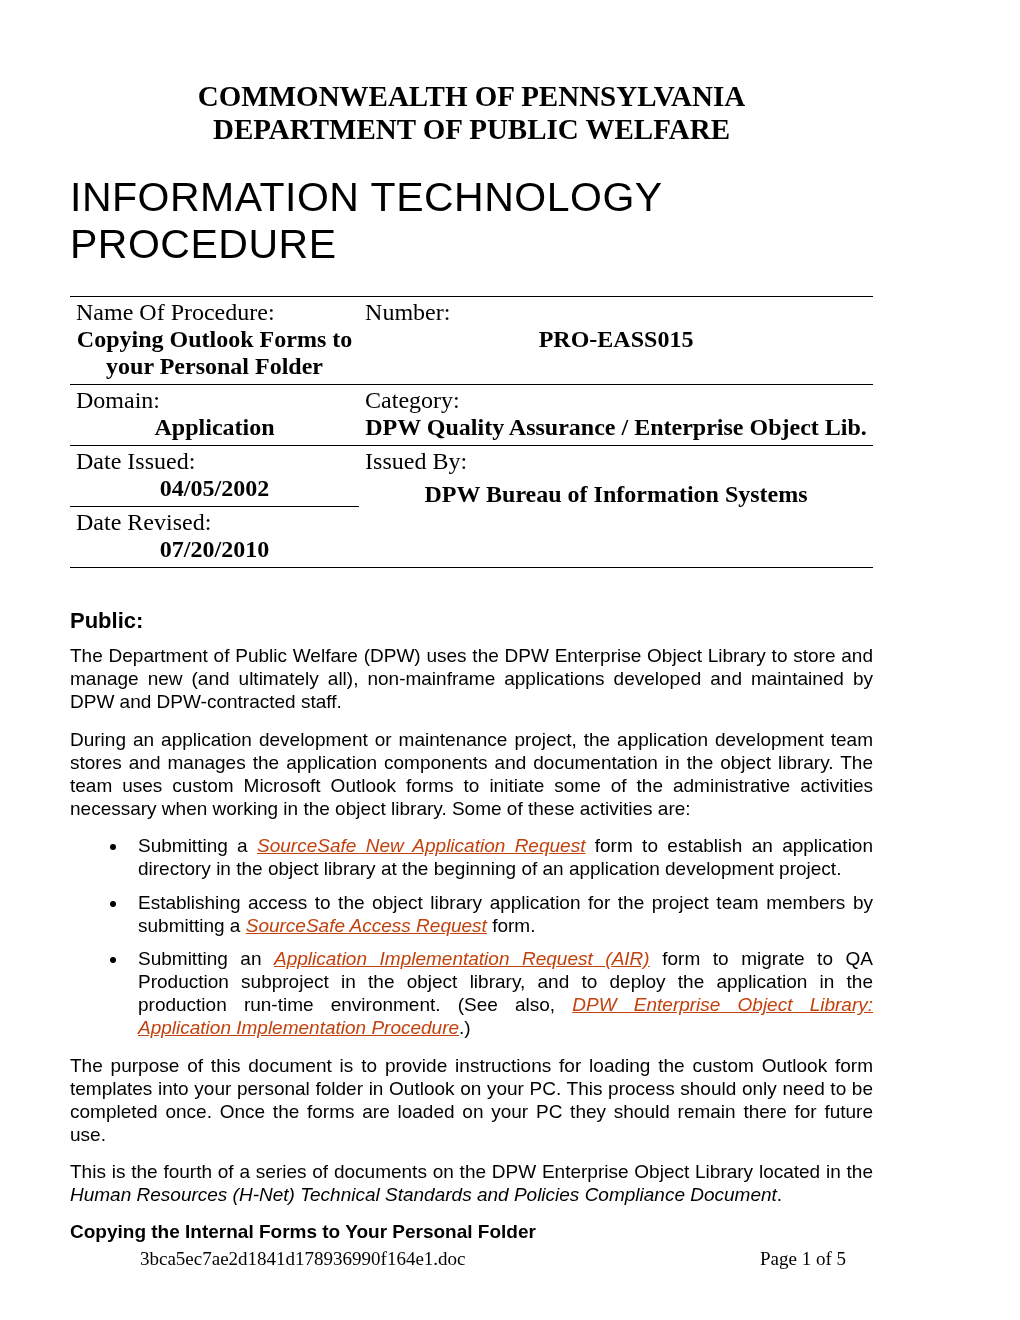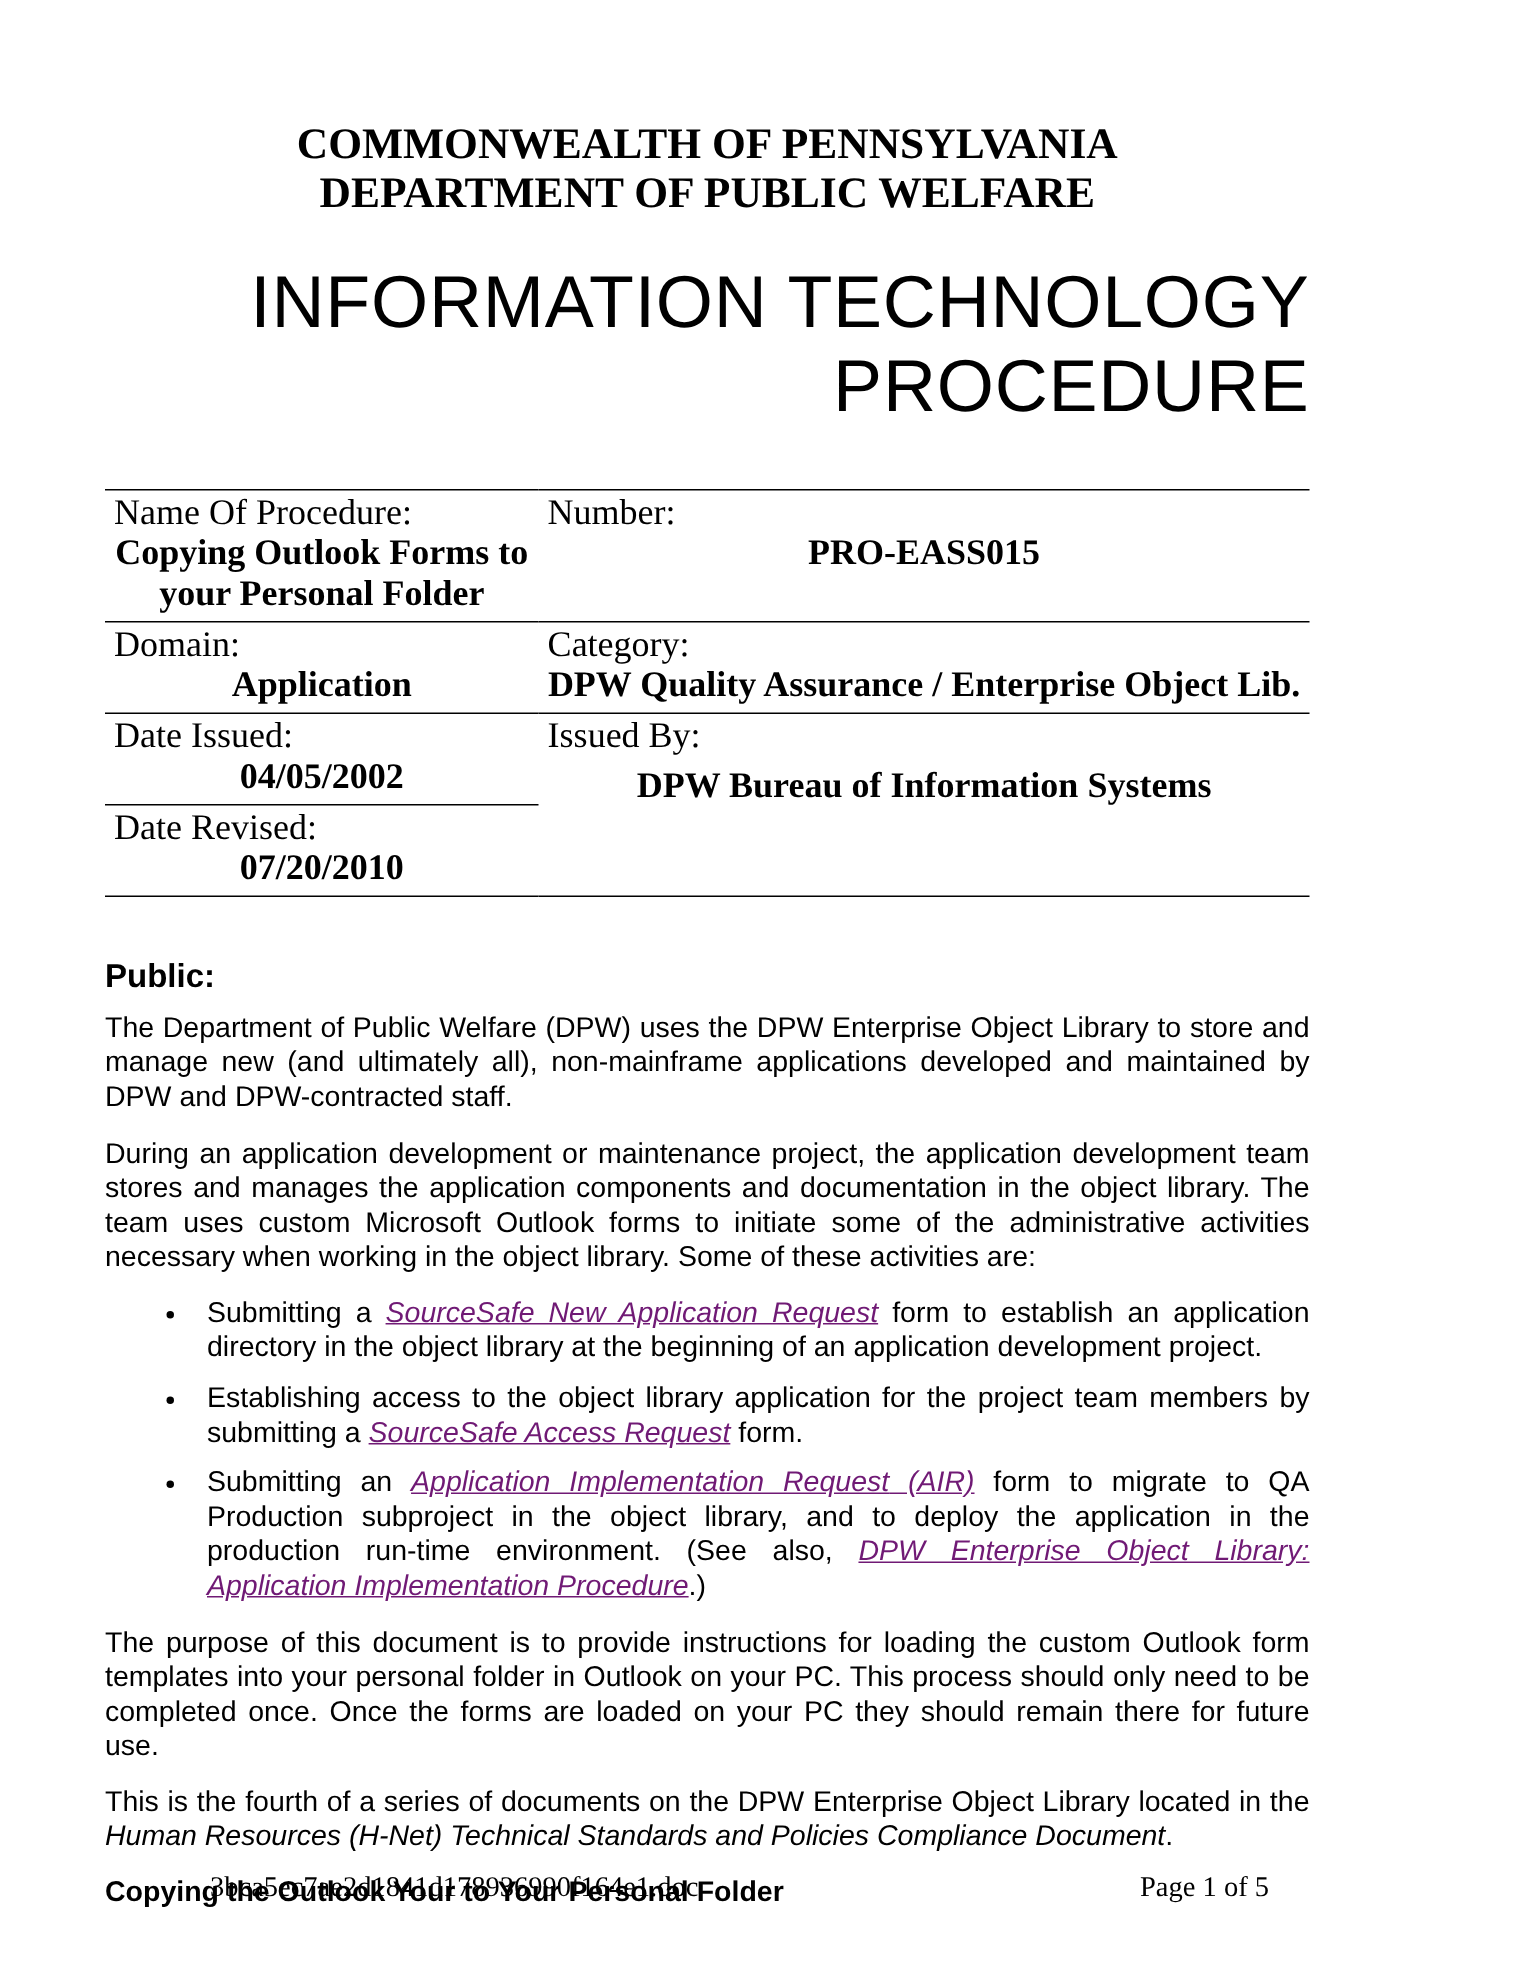--- a/index.html
+++ b/index.html
@@ -18,25 +18,25 @@
   }
   .header-line1, .header-line2 {
     font-family: "Times New Roman", Times, serif;
     font-weight: bold;
     font-size: 29px;
     text-align: center;
   }
   .header-title {
     font-family: Impact, "Arial Black", sans-serif;
     font-weight: normal;
-    font-size: 49px;
+    font-size: 41px;
     letter-spacing: 0.5px;
-    text-align: right;
+    text-align: left;
     margin-top: 28px;
-    margin-bottom: 40px;
+    margin-bottom: 28px;
   }
   table.meta {
     width: 100%;
     border-collapse: collapse;
     font-family: "Times New Roman", Times, serif;
     font-size: 24px;
   }
   table.meta td {
     border-top: 1.5px solid #000;
     border-bottom: 1.5px solid #000;
@@ -73,21 +73,21 @@
   }
   ul.bullets li {
     font-family: Arial, Helvetica, sans-serif;
     font-size: 19px;
     line-height: 1.22;
     text-align: justify;
     margin-bottom: 10px;
     padding-left: 10px;
   }
   .link {
-    color: #701a75;
+    color: #c2410c;
     text-decoration: underline;
     font-style: italic;
   }
   .italic {
     font-style: italic;
   }
   .sub-heading {
     font-family: Arial, Helvetica, sans-serif;
     font-weight: bold;
     font-size: 19px;
@@ -173,20 +173,20 @@
     <li>
       <span>Submitting an </span><a class="link"><span>Application Implementation Request</span><span> (AIR)</span></a><span> form to migrate to QA Production subproject in the object library, and to deploy the application in the production run-time environment. (See also, </span><a class="link">DPW Enterprise Object Library: Application Implementation Procedure</a><span>.)</span>
     </li>
   </ul>
 
   <p class="body-text">The purpose of this document is to provide instructions for loading the custom Outlook form templates into your personal folder in Outlook on your PC. This process should only need to be completed once. Once the forms are loaded on your PC they should remain there for future use.</p>
   <p class="body-text">
     <span>This is the fourth of a series of documents on the DPW Enterprise Object Library located in the </span><span class="italic">Human Resources (H-Net) Technical Standards and Policies Compliance Document</span><span>.</span>
   </p>
 
-  <div class="sub-heading">Copying the Outlook Your to Your Personal Folder</div>
+  <div class="sub-heading">Copying the Internal Forms to Your Personal Folder</div>
 
   <div class="footer">
     <span class="footer-left">3bca5ec7ae2d1841d178936990f164e1.doc</span>
     <span>Page 1 of 5</span>
   </div>
 
 </div>
 
 </body></html>

